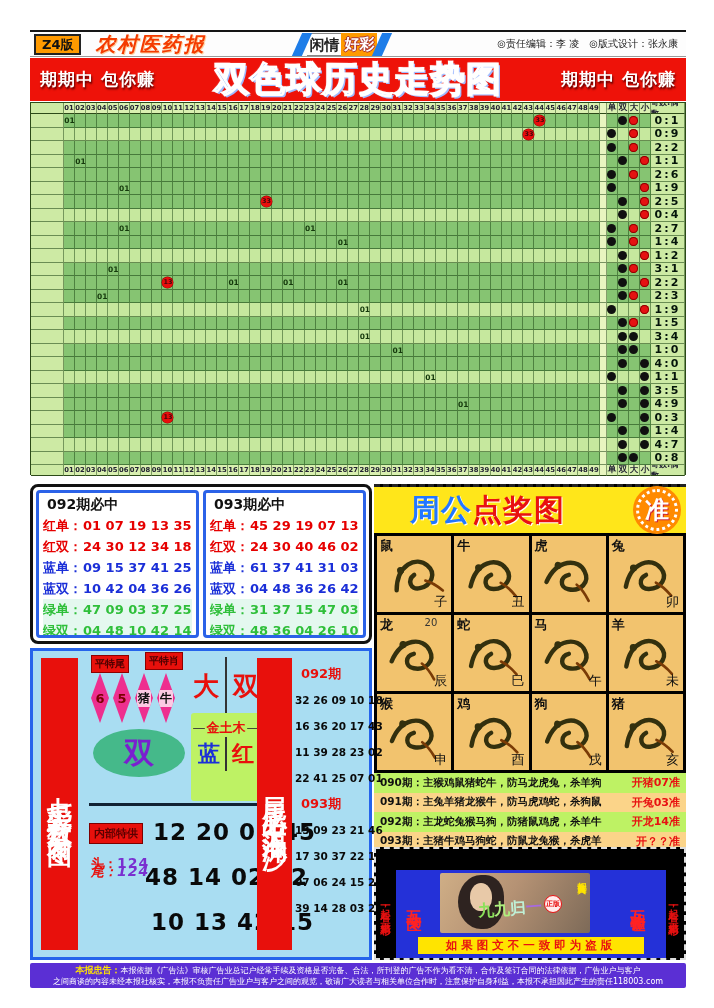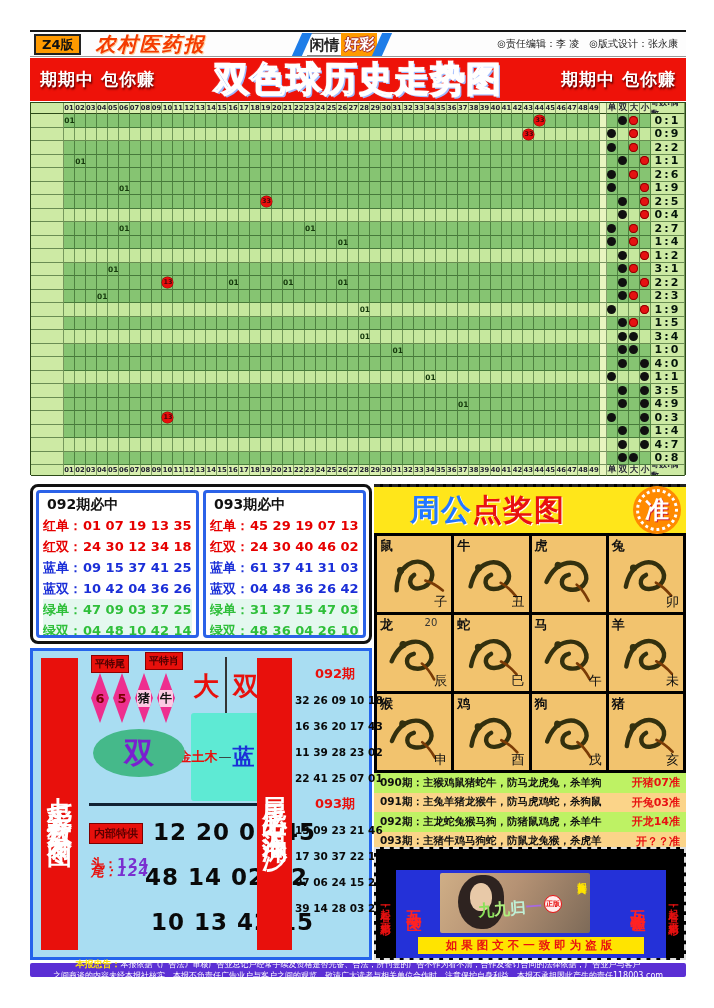--- a/index.html
+++ b/index.html
@@ -93,38 +93,38 @@
   .qx-badge{position:absolute;background:#e8100c;color:#4d0000;font-size:10px;font-weight:bold;
     padding:1px 3px;border:1px solid #8d0000;}
   .qx-diamonds{position:absolute;left:58px;top:22px;width:120px;height:50px;display:flex;gap:4px;}
   .diamond{width:18px;height:50px;background:#ee2f8f;clip-path:polygon(50% 0,100% 50%,50% 100%,0 50%);
     display:flex;align-items:center;justify-content:center;}
   .diamond .dnum{color:#7a0000;font-weight:900;font-size:13px;}
   .diamond .dzo{color:#111;font-weight:bold;font-size:12px;background:rgba(255,255,255,.75);padding:0 1px;}
   .qx-dashuang{position:absolute;left:160px;top:12px;width:66px;height:46px;display:flex;align-items:center;justify-content:center;}
   .qx-dashuang span{color:#e8100c;font-size:26px;font-weight:900;}
   .qx-vline{width:2px;height:58px;background:#333;margin:0 6px;}
-  .qx-whitebox{position:absolute;left:158px;top:62px;width:70px;height:88px;background:#5eead4;border-radius:3px;
-    display:flex;flex-direction:row;align-items:center;justify-content:center;padding:6px 0;}
+  .qx-whitebox{position:absolute;left:158px;top:62px;width:70px;height:88px;background:#bef264;border-radius:3px;
+    display:flex;flex-direction:column;align-items:center;justify-content:flex-start;padding:6px 0;}
   .qx-elem{color:#e8100c;font-size:13px;font-weight:bold;white-space:nowrap;}
   .qx-elem:before,.qx-elem:after{content:"—";color:#333;font-weight:normal;margin:0 1px;}
   .qx-lanhong{display:flex;align-items:center;}
   .qx-lanhong .lan{color:#1b2fd8;font-size:22px;font-weight:900;}
   .qx-lanhong .hong{color:#e8100c;font-size:22px;font-weight:900;}
   .qx-lanhong .qx-vline{height:34px;margin:0 5px;}
   .qx-oval{position:absolute;left:60px;top:78px;width:92px;height:48px;background:#45b98a;border-radius:50%;
     display:flex;align-items:center;justify-content:center;}
   .qx-oval span{color:#7a1fd0;font-size:30px;font-weight:900;}
   .qx-div{position:absolute;left:56px;top:152px;width:172px;height:3px;background:#123;}
   .qx-special{position:absolute;left:56px;top:172px;background:#e8100c;color:#5b0000;font-size:11px;font-weight:bold;padding:2px 4px;border:1px solid #7d0000;}
   .qx-bignum{position:absolute;color:#0a0a0a;font-size:23px;font-weight:900;letter-spacing:1px;white-space:nowrap;}
   .qx-ht{position:absolute;font-size:13px;font-weight:bold;white-space:nowrap;}
   .qx-ht .l{color:#e8100c;}
   .qx-ht .v{color:#7a2fd0;font-size:14px;letter-spacing:1px;}
-  .qx-numscol{position:absolute;left:262px;top:10px;width:74px;text-align:center;}
+  .qx-numscol{position:absolute;left:262px;top:10px;width:74px;}
   .qx-period{color:#e8100c;font-size:13px;font-weight:900;margin:4px 0 4px 6px;}
   .qx-nrow{color:#0a0a0a;font-size:10.5px;font-weight:900;white-space:nowrap;line-height:26px;}
 
   
   .aomen{position:absolute;left:374px;top:847px;width:312px;height:113px;background:#000;border:2px dashed #ddd;}
   .am-title{color:#e81111;font-size:15px;font-weight:900;text-align:center;margin-top:1px;letter-spacing:1px;}
   .am-strip{position:absolute;top:22px;height:86px;width:16px;display:flex;align-items:center;justify-content:center;}
   .am-strip .vtext{font-size:10.5px;color:#e81111;letter-spacing:1px;}
   .am-far-left{left:2px;}
   .am-far-right{right:2px;}
@@ -141,21 +141,21 @@
   .am-logo .c1{color:#8be05a;}.am-logo .c2{color:#aef07e;}.am-logo .c3{color:#bff0d6;}.am-logo .c4{color:#a86ae0;}
   .am-tag{position:absolute;right:2px;top:2px;writing-mode:vertical-rl;text-orientation:upright;
     color:#ffe400;font-size:9px;font-weight:bold;letter-spacing:1px;}
   .am-badge{position:absolute;right:28px;top:22px;width:18px;height:18px;border-radius:50%;background:#ffecec;
     color:#e81111;font-size:7px;font-weight:bold;display:flex;align-items:center;justify-content:center;border:1px solid #e81111;}
   .am-bottom{position:absolute;left:22px;top:67px;width:226px;height:17px;background:#ffe400;
     display:flex;align-items:center;justify-content:center;}
   .am-bottom span{color:#e81111;font-size:11.5px;font-weight:900;letter-spacing:4px;white-space:nowrap;}
 
   
-  .disclaimer{position:absolute;left:30px;top:963px;width:656px;height:14px;background:#5b2fd4;
+  .disclaimer{position:absolute;left:30px;top:963px;width:656px;height:25px;background:#5b2fd4;
     display:flex;flex-direction:column;align-items:center;justify-content:center;border-radius:2px;}
   .dc-line{font-size:8px;color:#fff;white-space:nowrap;line-height:11px;}
   .dc-label{color:#ffe400;font-weight:bold;font-size:9px;}
 </style>
 </head>
 <body>
 
 <div class="page">
 
   <div class="masthead">

